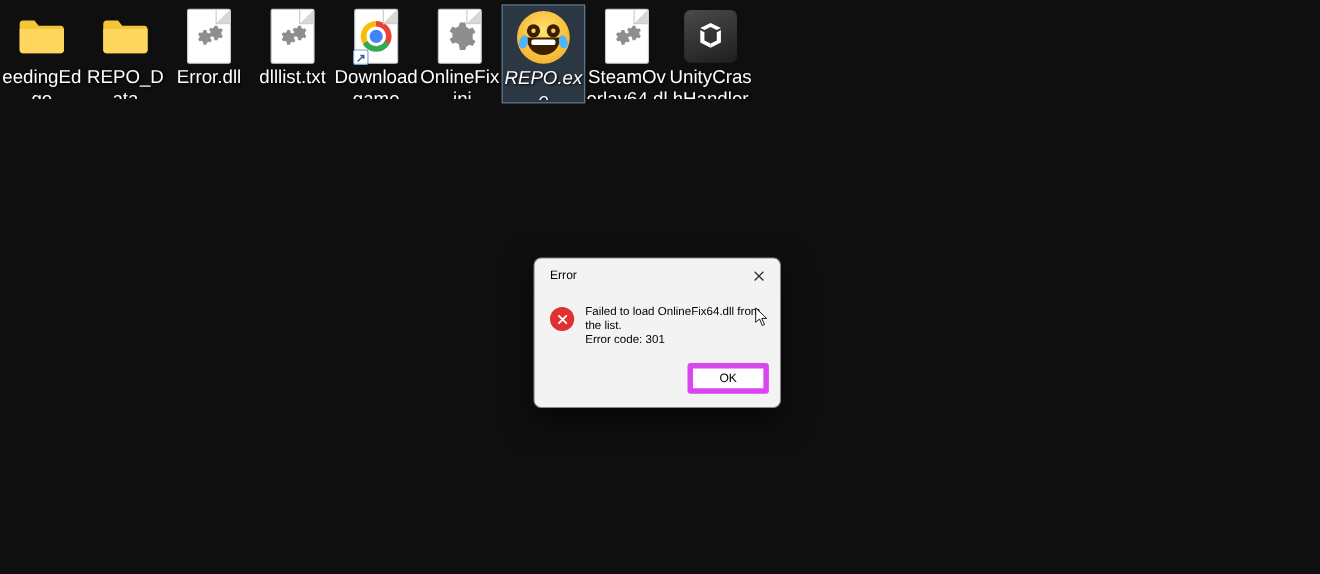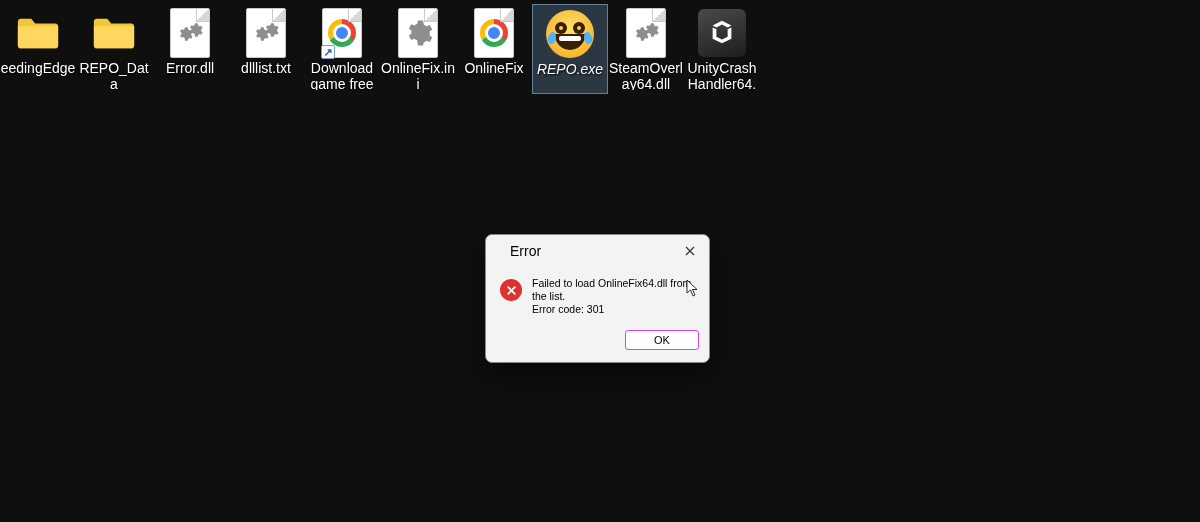--- a/index.html
+++ b/index.html
@@ -38,21 +38,21 @@
       width: 50px;
       height: 50px;
       display: flex;
       align-items: center;
       justify-content: center;
       position: relative;
     }
     .icon-label {
       margin-top: 2px;
       line-height: 1.15;
-      font-size: 14px;
+      font-size: 17px;
       word-break: break-word;
       text-shadow: 1px 1px 2px #000;
       max-height: 30px;
       overflow: hidden;
     }
     
     .folder-svg { width: 46px; height: 40px; }
     
     .file-page {
       width: 40px; height: 50px; background: #fff;
@@ -101,39 +101,39 @@
     }
     
     .dialog {
       position:absolute; left:485px; top:234px; width:225px;
       background:#f3f3f3; border:1px solid #888; border-radius:7px;
       box-shadow: 0 10px 30px rgba(0,0,0,0.6);
       color:#000; font-size:11px;
     }
     .dialog-title {
       display:flex; align-items:center; justify-content:space-between;
-      padding:6px 6px 6px 24px; font-size:14px;
+      padding:6px 6px 6px 14px; font-size:11px;
     }
     .dialog-close {
       width:26px; height:20px; display:flex; align-items:center; justify-content:center;
       border-radius:3px; cursor:pointer;
     }
     .dialog-body {
       display:flex; gap:10px; padding:10px 12px 8px 14px; align-items:flex-start;
     }
     .err-icon {
       width:22px; height:22px; border-radius:50%; background:#e03030;
       display:flex; align-items:center; justify-content:center; flex-shrink:0;
       color:#fff; font-weight:bold; margin-top:2px;
     }
     .dialog-text { line-height:1.25; font-size:10.5px; }
     .dialog-actions { display:flex; justify-content:flex-end; padding:6px 10px 12px; }
     .ok-btn {
       min-width:74px; padding:3px 12px; background:#fdfdfd;
-      border:1px solid #d946ef; border-radius:3px; font-size:11px; cursor:pointer;
+      border:5px solid #d946ef; border-radius:3px; font-size:11px; cursor:pointer;
     }
     .cursor {
       position:absolute; left:686px; top:279px; width:14px; height:18px; z-index:50;
     }
   </style>
 </head>
 <body>
 
 <div class="desktop" id="desktop">
     <div class="icon-item">
@@ -195,28 +195,20 @@
     </div>
     <div class="icon-item">
       <div class="icon-box">
         <div class="file-page">
           <svg class="single-gear" viewBox="0 0 24 24">
             <path fill="#8e8e8e" d="M12 8a4 4 0 1 0 0 8 4 4 0 0 0 0-8zm9.4 4a7.5 7.5 0 0 0-.1-1.3l2.1-1.6-2-3.5-2.5 1a7.6 7.6 0 0 0-2.2-1.3L16 2h-4l-.7 2.6a7.6 7.6 0 0 0-2.2 1.3l-2.5-1-2 3.5 2.1 1.6a7.5 7.5 0 0 0 0 2.6L4.6 14l2 3.5 2.5-1a7.6 7.6 0 0 0 2.2 1.3L12 22h4l.7-2.6a7.6 7.6 0 0 0 2.2-1.3l2.5 1 2-3.5-2.1-1.6c.1-.4.1-.9.1-1.3z"></path>
           </svg>
         </div>
       </div>
       <div class="icon-label">OnlineFix.ini</div>
-    </div>
-    <div class="icon-item">
-      <div class="icon-box">
-        <div class="file-page">
-          <div class="chrome-circ"></div>
-        </div>
-      </div>
-      <div class="icon-label">OnlineFix</div>
     </div>
     <div class="icon-item selected">
       <div class="icon-box">
         <div class="emoji-icon">
           <div class="emoji-eye l"></div>
           <div class="emoji-eye r"></div>
           <div class="emoji-mouth"></div>
           <div class="emoji-tear l"></div>
           <div class="emoji-tear r"></div>
         </div>

